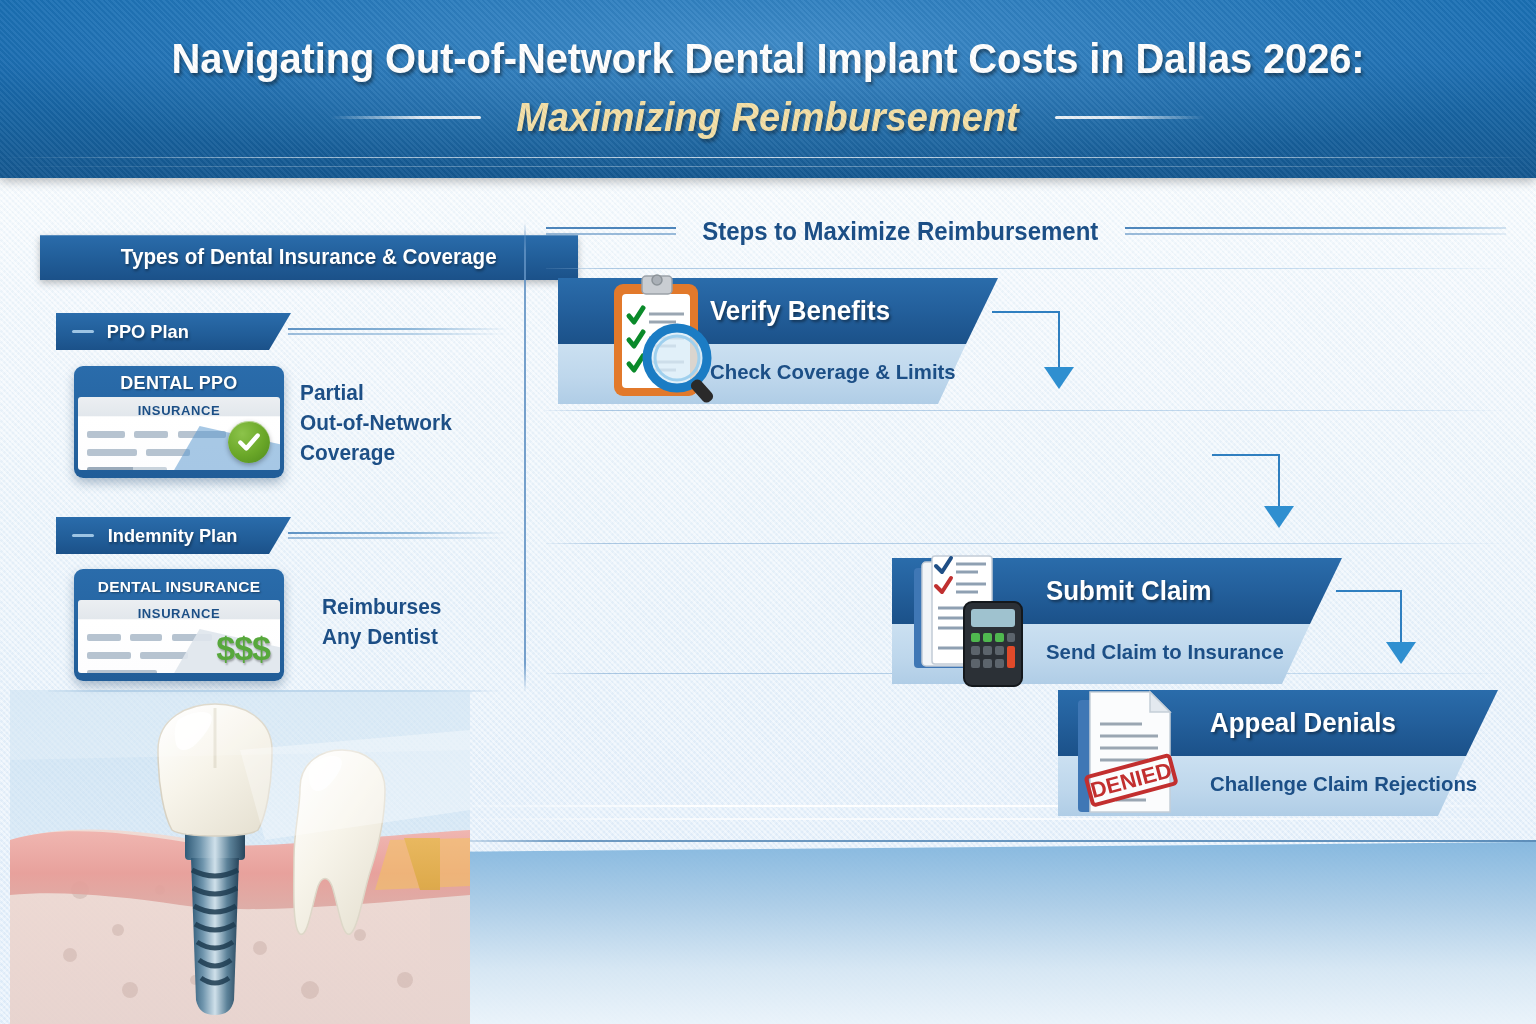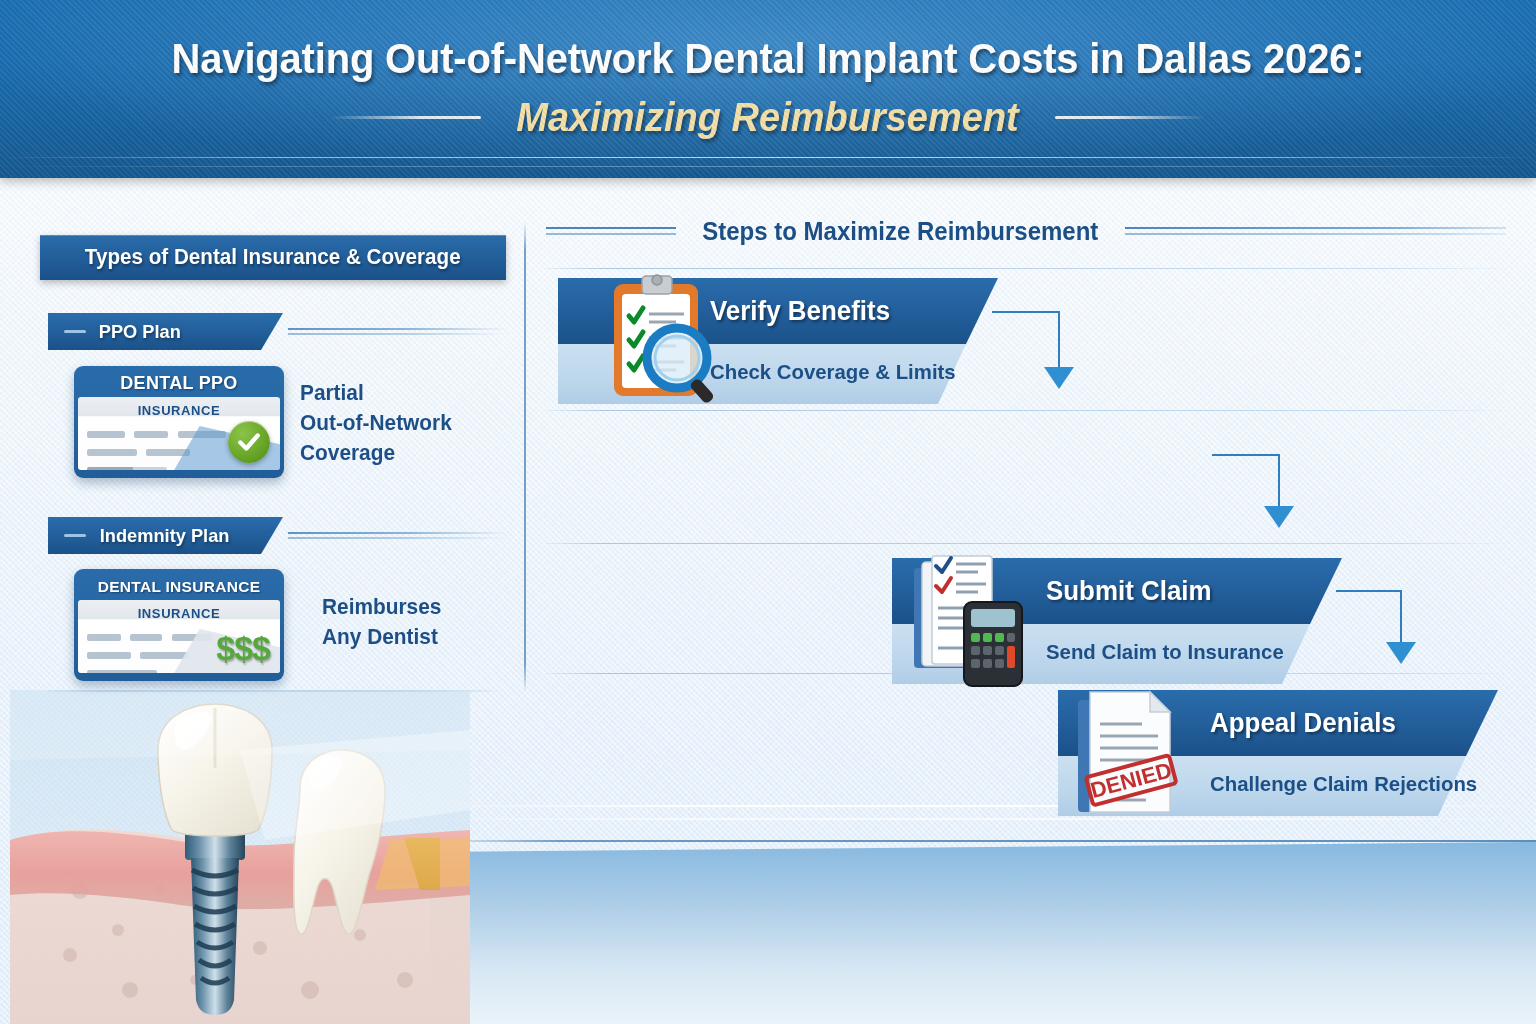--- a/index.html
+++ b/index.html
@@ -93,34 +93,34 @@
   }
   .white-sheet-line {
     position:absolute; height:2px;
     background: linear-gradient(90deg, rgba(255,255,255,0) 0%, rgba(255,255,255,.95) 25%, rgba(255,255,255,.95) 75%, rgba(255,255,255,0) 100%);
   }
 
   
   #left-col { position:absolute; left:0; top:178px; width:524px; height:846px; }
 
   #left-title {
-    position:absolute; left:40px; top:57px; width:466px; height:45px;
+    position:absolute; left:40px; top:57px; width:538px; height:45px;
     background: linear-gradient(180deg, #2a6cab 0%, #215d98 55%, #1b5189 100%);
     box-shadow: 0 3px 7px rgba(0,0,0,.25), inset 0 1px 0 rgba(255,255,255,.22);
     display:flex; align-items:center; justify-content:center;
   }
   #left-title-text {
     color:#fff; font-size:21.5px; font-weight:700;
     text-shadow: 1px 2px 3px rgba(0,0,0,.40);
     transform: scaleX(.96);
     white-space:nowrap;
   }
 
   .plan-head {
-    position:absolute; left:48px; height:37px; width:235px;
+    position:absolute; left:56px; height:37px; width:235px;
     background: linear-gradient(180deg, #2a6cab 0%, #215d98 60%, #1b5189 100%);
     clip-path: polygon(0 0, 100% 0, calc(100% - 22px) 100%, 0 100%);
     box-shadow: 0 3px 6px rgba(0,0,0,.22);
     display:flex; align-items:center; gap:11px; padding-left:16px;
   }
   .plan-head .dash {
     width:22px; height:3px; background:#9dc4e4; border-radius:2px; flex:0 0 auto;
   }
   .plan-head .lbl {
     color:#fff; font-size:19px; font-weight:700;

